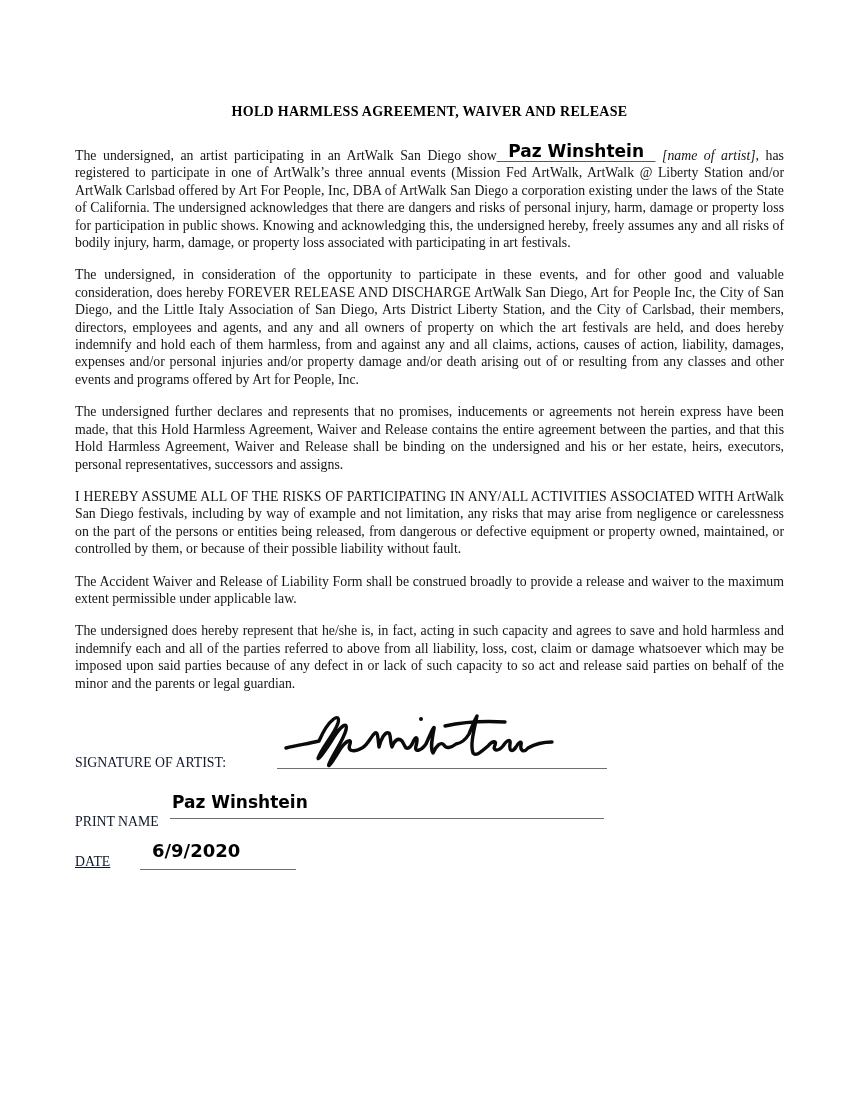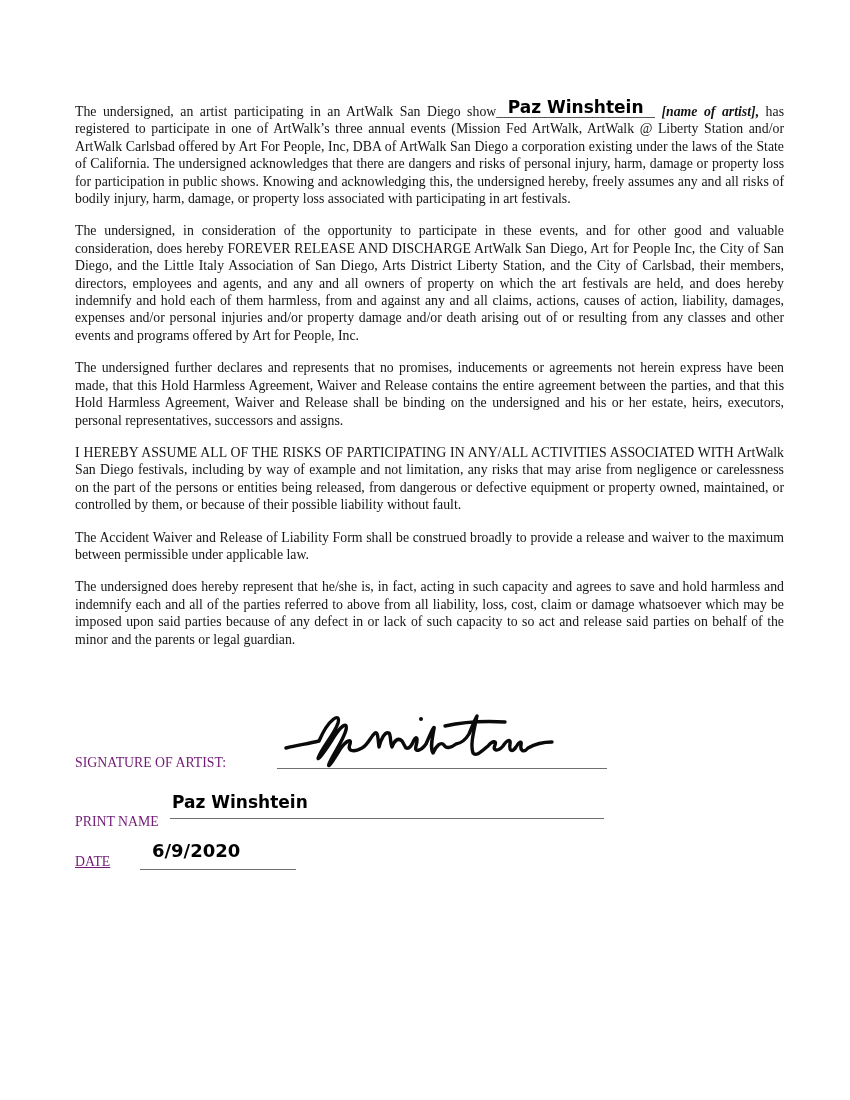--- a/index.html
+++ b/index.html
@@ -39,26 +39,26 @@
     position: absolute;
     left: 50%;
     bottom: 3px;
     transform: translateX(-50%);
     font-family: "DejaVu Sans", sans-serif;
     font-weight: bold;
     font-size: 17px;
     color: #000;
     white-space: nowrap;
   }
-  .hint-italic { font-style: italic; font-weight: bold; }
+  .hint-italic { font-style: italic; }
 
   .sig-section span.label {
     position: absolute;
     font-size: 13.8px;
-    color: #701a75;
+    color: #0f172a;
     white-space: nowrap;
   }
   .rule {
     position: absolute;
     border-top: 1.4px solid #6f6f6f;
     height: 0;
   }
   .fill-value {
     position: absolute;
     font-family: "DejaVu Sans", sans-serif;
@@ -82,27 +82,28 @@
   #sig-line    { left: 277px; top: 768px; width: 330px; }
   #print-line  { left: 170px; top: 818px; width: 434px; }
   #date-line   { left: 140px; top: 869px; width: 156px; }
 </style>
 </head>
 <body>
 
 <div class="page">
 
   <div class="content">
+    <h1 class="doc-title">HOLD HARMLESS AGREEMENT, WAIVER AND RELEASE</h1>
 
     <p class="para"><span>The undersigned, an artist participating in an ArtWalk San Diego show</span><span class="fillwrap"><span class="fill-name-top">Paz Winshtein</span><span class="blank-underscores">_______________________</span></span> <span class="hint-italic">[name of artist],</span> <span>has registered to participate in one of ArtWalk’s three annual events (Mission Fed ArtWalk, ArtWalk @ Liberty Station and/or ArtWalk Carlsbad offered by Art For People, Inc, DBA of ArtWalk San Diego a corporation existing under the laws of the State of California. The undersigned acknowledges that there are dangers and risks of personal injury, harm, damage or property loss for participation in public shows. Knowing and acknowledging this, the undersigned hereby, freely assumes any and all risks of bodily injury, harm, damage, or property loss associated with participating in art festivals.</span></p>
 
     <p class="para">The undersigned, in consideration of the opportunity to participate in these events, and for other good and valuable consideration, does hereby FOREVER RELEASE AND DISCHARGE ArtWalk San Diego, Art for People Inc, the City of San Diego, and the Little Italy Association of San Diego, Arts District Liberty Station, and the City of Carlsbad, their members, directors, employees and agents, and any and all owners of property on which the art festivals are held, and does hereby indemnify and hold each of them harmless, from and against any and all claims, actions, causes of action, liability, damages, expenses and/or personal injuries and/or property damage and/or death arising out of or resulting from any classes and other events and programs offered by Art for People, Inc.</p>
     <p class="para">The undersigned further declares and represents that no promises, inducements or agreements not herein express have been made, that this Hold Harmless Agreement, Waiver and Release contains the entire agreement between the parties, and that this Hold Harmless Agreement, Waiver and Release shall be binding on the undersigned and his or her estate, heirs, executors, personal representatives, successors and assigns.</p>
     <p class="para">I HEREBY ASSUME ALL OF THE RISKS OF PARTICIPATING IN ANY/ALL ACTIVITIES ASSOCIATED WITH ArtWalk San Diego festivals, including by way of example and not limitation, any risks that may arise from negligence or carelessness on the part of the persons or entities being released, from dangerous or defective equipment or property owned, maintained, or controlled by them, or because of their possible liability without fault.</p>
-    <p class="para">The Accident Waiver and Release of Liability Form shall be construed broadly to provide a release and waiver to the maximum between permissible under applicable law.</p>
+    <p class="para">The Accident Waiver and Release of Liability Form shall be construed broadly to provide a release and waiver to the maximum extent permissible under applicable law.</p>
     <p class="para">The undersigned does hereby represent that he/she is, in fact, acting in such capacity and agrees to save and hold harmless and indemnify each and all of the parties referred to above from all liability, loss, cost, claim or damage whatsoever which may be imposed upon said parties because of any defect in or lack of such capacity to so act and release said parties on behalf of the minor and the parents or legal guardian.</p>
   </div>
 
   <div class="sig-section">
 
     <svg id="signature-svg" viewBox="0 0 272 58" xmlns="http://www.w3.org/2000/svg">
       <g fill="none" stroke="#0a0a0a" stroke-width="3.4" stroke-linecap="round" stroke-linejoin="round">
         <path d="M3,38 C14,35 24,34 36,31
                  C46,8 58,2 55,13 C52,23 41,35 36,46 C32,54 42,42 51,27
                  C57,17 65,10 63,20 C60,31 50,44 46,54 C44,60 52,48 58,38

